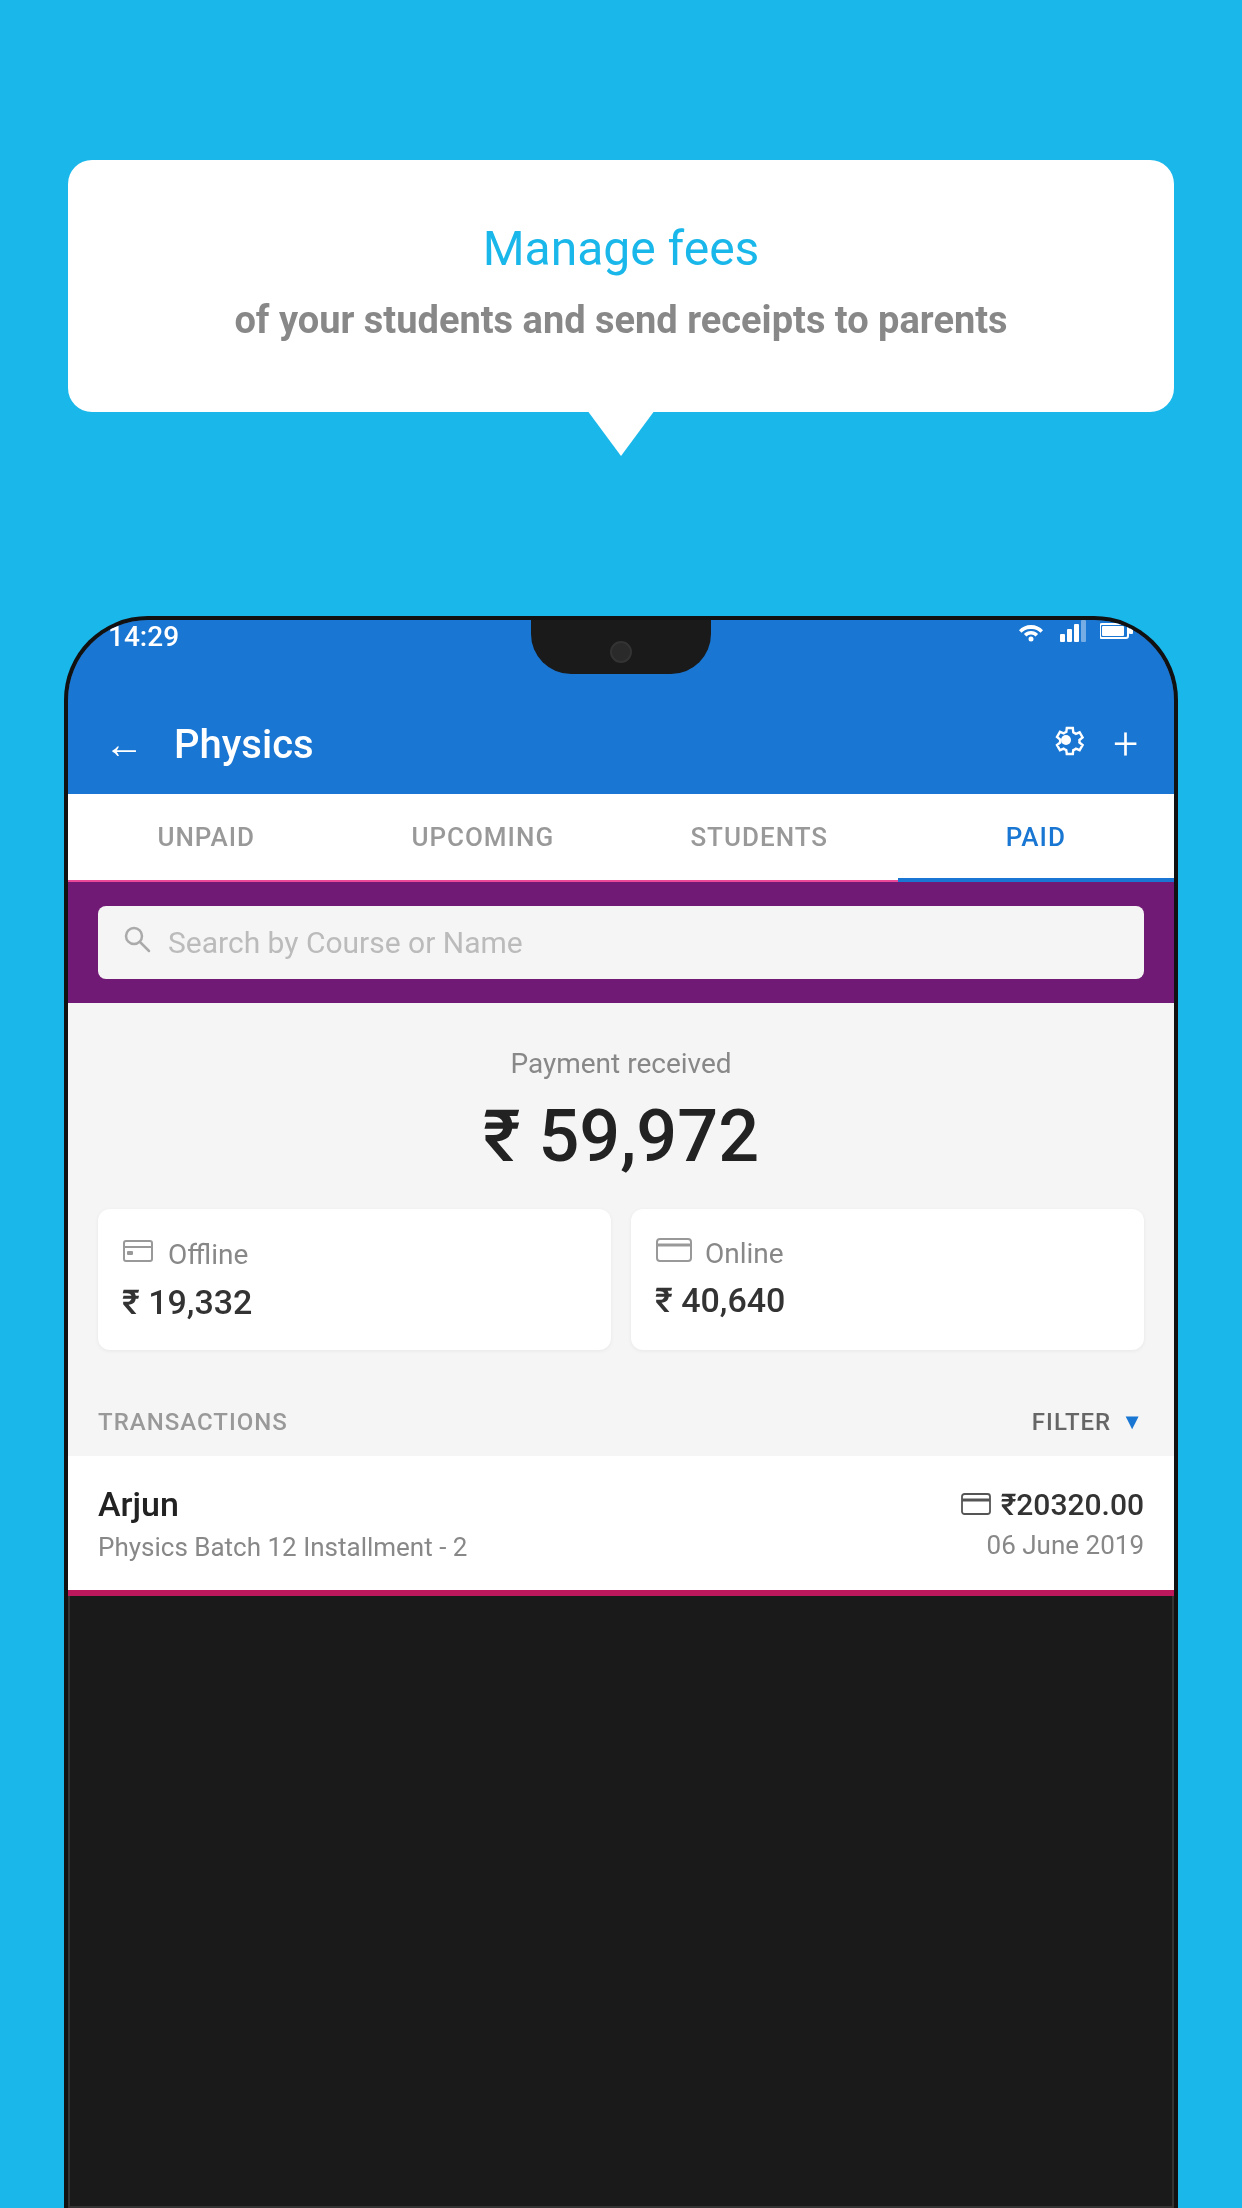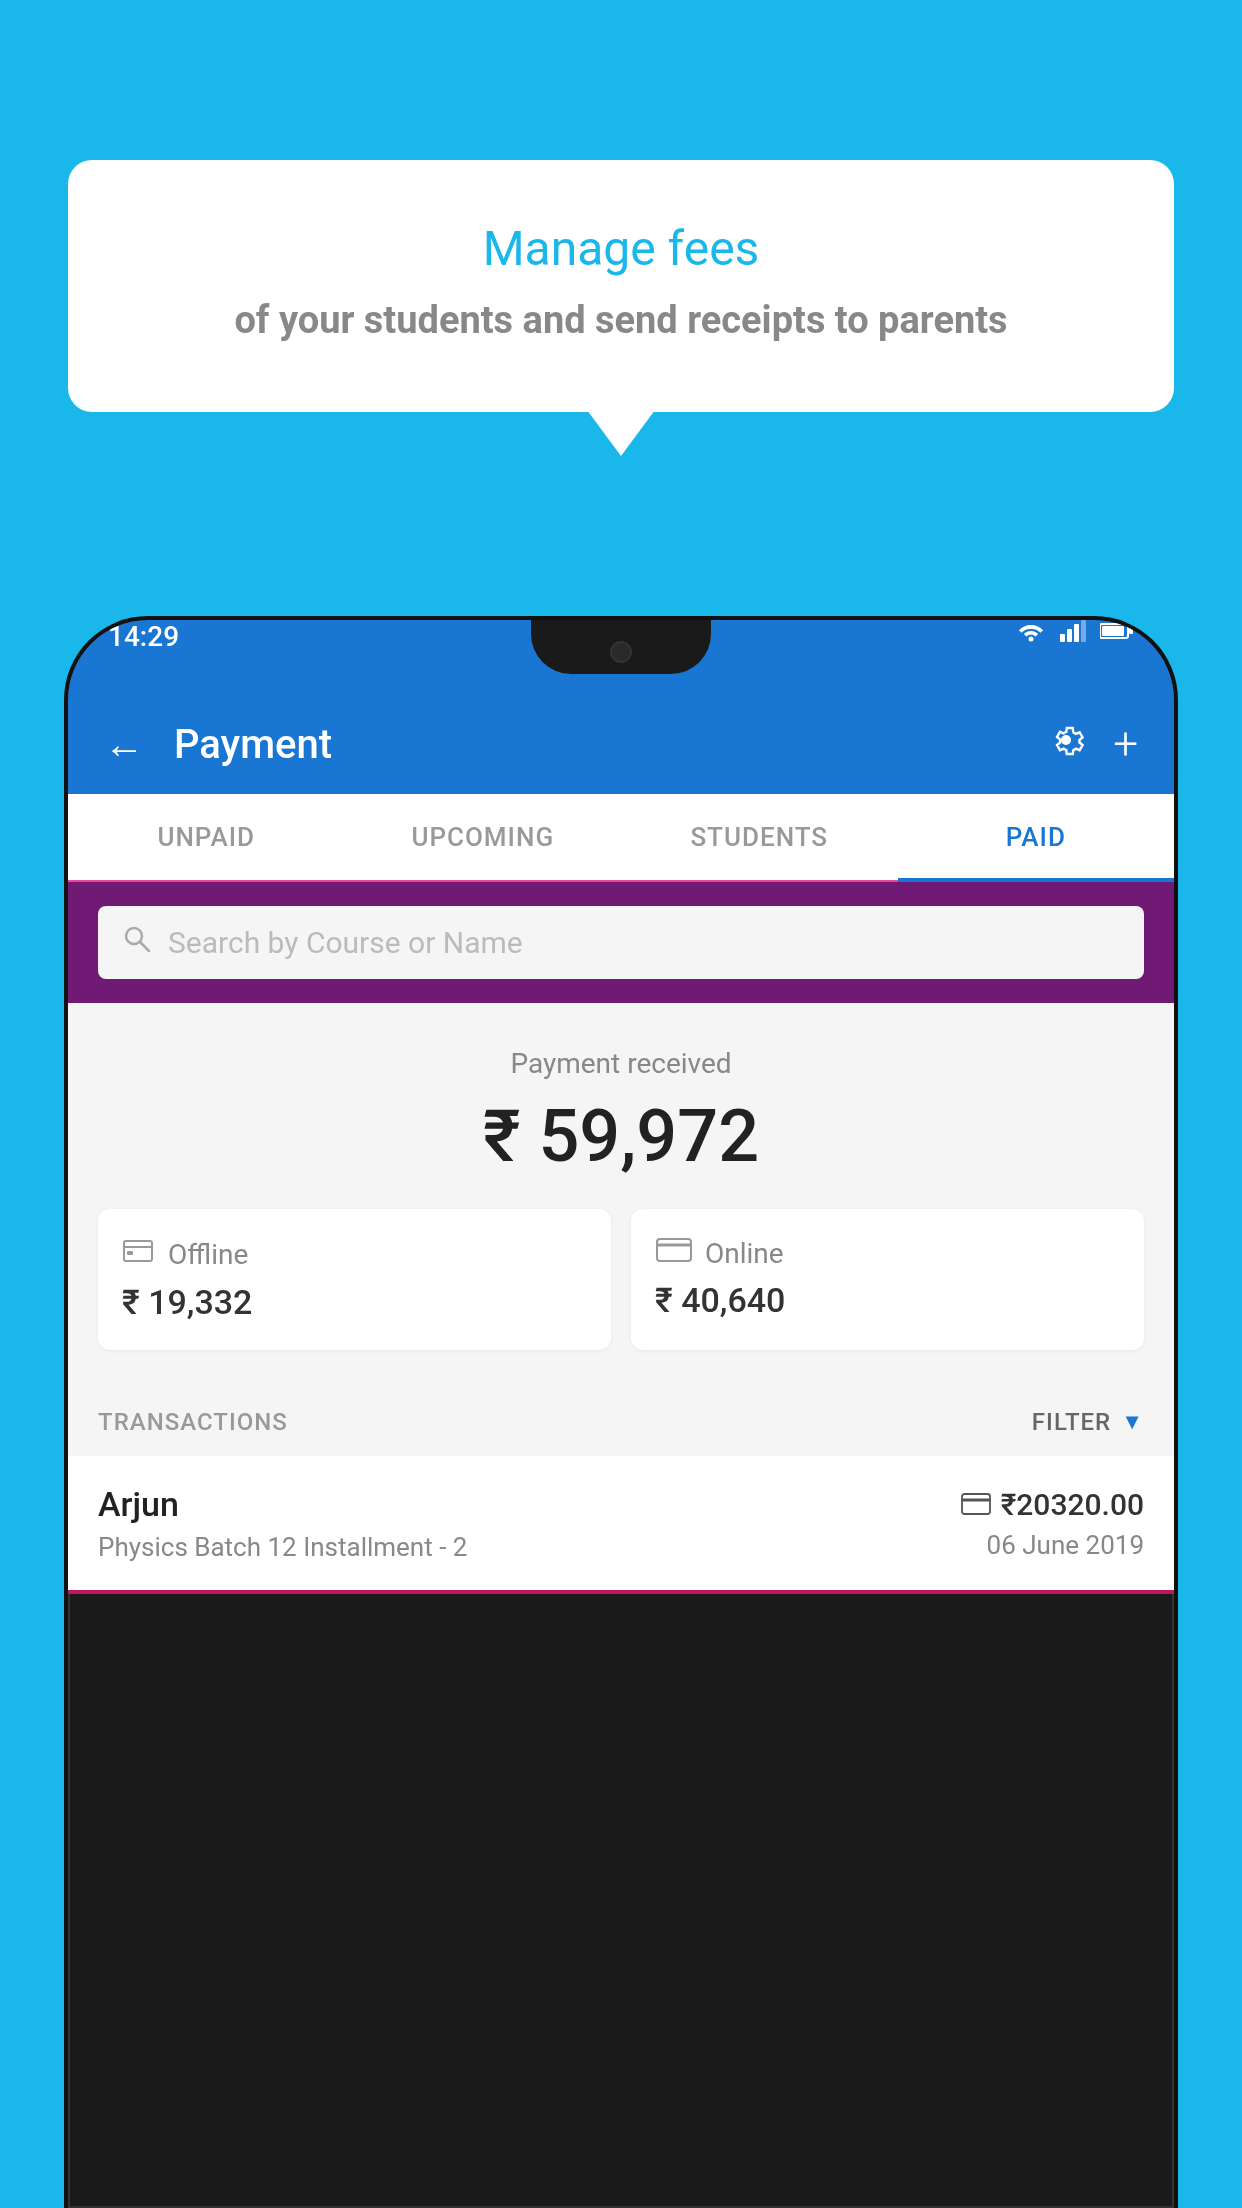--- a/index.html
+++ b/index.html
@@ -289,21 +289,21 @@
 
     .filter-triangle {
       color: #1976d2;
       font-size: 22px;
     }
 
     
     .transaction-row {
       background: white;
       padding: 28px 30px;
-      border-bottom: 4px solid #be185d;
+      border-bottom: 6px solid #be185d;
       display: flex;
       align-items: center;
       justify-content: space-between;
     }
 
     .transaction-left {
       flex: 1;
     }
 
     .transaction-name {
@@ -371,21 +371,21 @@
       <svg width="34" height="18" viewBox="0 0 34 18" fill="white">
         <rect x="0" y="2" width="28" height="14" rx="2" stroke="white" stroke-width="2" fill="none"></rect>
         <rect x="29" y="6" width="4" height="6" rx="1" fill="white"></rect>
         <rect x="2" y="4" width="22" height="10" rx="1" fill="white"></rect>
       </svg>
     </div>
   </div>
 
   <div class="app-header">
     <span class="back-arrow">←</span>
-    <span class="header-title">Payment</span>
+    <span class="header-title">Physics</span>
     <div class="header-icons">
 
       <span class="header-icon">
         <svg width="38" height="38" viewBox="0 0 38 38" fill="white">
           <path d="M19 24a5 5 0 100-10 5 5 0 000 10z" fill="white"></path>
           <path d="M32.5 20.5c0-.5 0-1-.1-1.5l3.2-2.5-3-5.2-3.7 1.5c-.8-.6-1.7-1.1-2.6-1.5L25.8 7h-6l-.5 3.8c-1 .4-1.8.9-2.6 1.5L13 10.8l-3 5.2 3.2 2.5c0 .5-.1 1-.1 1.5s0 1 .1 1.5l-3.2 2.5 3 5.2 3.7-1.5c.8.6 1.7 1.1 2.6 1.5L19.8 33h6l.5-3.8c1-.4 1.8-.9 2.6-1.5l3.7 1.5 3-5.2-3.2-2.5c.1-.5.1-1 .1-1.5z" fill="none" stroke="white" stroke-width="2.4"></path>
         </svg>
       </span>
       <span class="header-icon" style="font-size:44px;font-weight:300;">+</span>
     </div>

